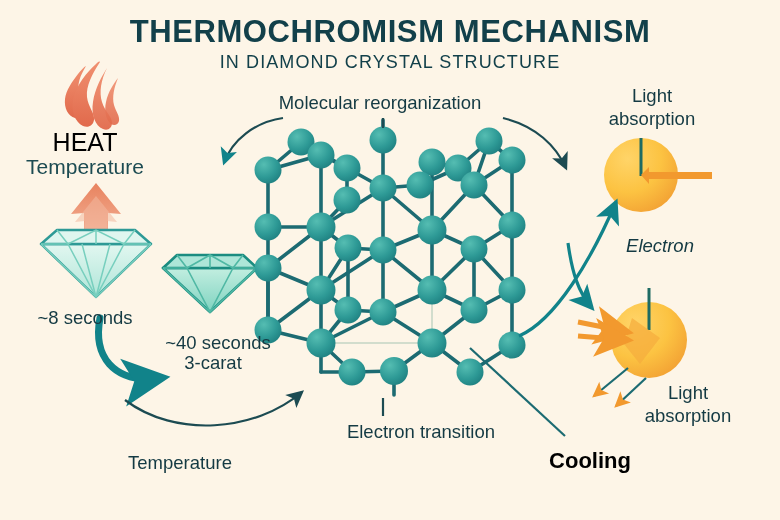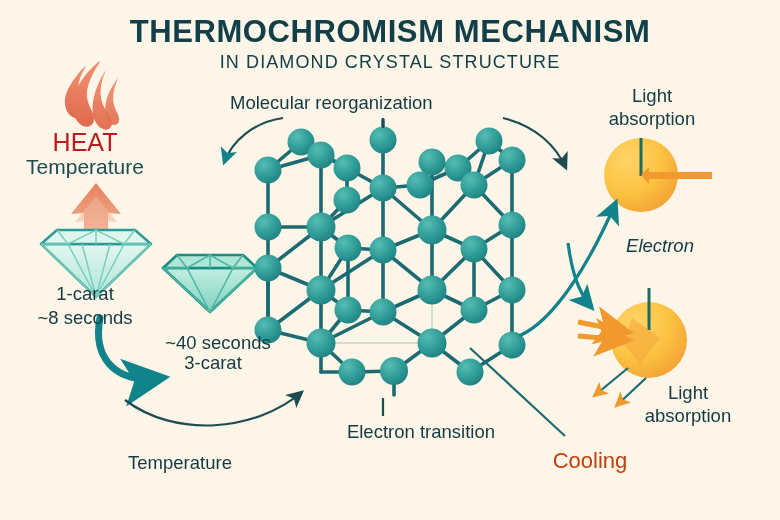--- a/index.html
+++ b/index.html
@@ -18,34 +18,34 @@
     left:0; top:14px; width:780px; text-align:center;
     font-size:31px; font-weight:bold; letter-spacing:0.6px;
     color:#12404A;
   }
   .subtitle {
     left:0; top:52px; width:780px; text-align:center;
     font-size:18px; letter-spacing:1.1px; color:#12404A;
   }
   .heat {
     left:0; top:128px; width:170px; text-align:center;
-    font-size:25px; color:#b91c1c;
+    font-size:25px; color:#000000;
   }
   .temperature-top {
     left:0; top:155px; width:170px; text-align:center;
     font-size:21px; color:#1C4B52;
   }
   .lbl { font-size:18.5px; color:#143A43; }
-  .lbl-teal { font-size:22px; color:#c2410c; }
+  .lbl-teal { font-size:22px; color:#000000;font-weight:bold; }
 
   .c1a { left:0; top:283px; width:170px; text-align:center; }
   .c1b { left:0; top:307px; width:170px; text-align:center; }
   .c2a { left:128px; top:308px; width:170px; text-align:center;margin-top:44px; }
   .c2b { left:133px; top:332px; width:170px; text-align:center; }
-  .molreorg { left:230px; top:92px; width:300px; text-align:left; }
+  .molreorg { left:230px; top:92px; width:300px; text-align:center; }
   .etrans-bottom { left:265px; top:421px; width:230px; text-align:right; }
   .temperature-bottom { left:80px; top:452px; width:200px; text-align:center; }
   .light-abs-1a { left:572px; top:85px; width:160px; text-align:center; }
   .light-abs-1b { left:572px; top:108px; width:160px; text-align:center; }
   .etrans-ra { left:580px; top:235px; width:160px; text-align:center;font-style:italic; }
   .etrans-rb { left:580px; top:258px; width:160px; text-align:center; }
   .light-abs-2a { left:608px; top:382px; width:160px; text-align:center; }
   .light-abs-2b { left:608px; top:405px; width:160px; text-align:center; }
   .cooling { left:500px; top:448px; width:180px; text-align:center; }
 </style>
@@ -311,21 +311,20 @@
       <path d="M568,243 C572,272 578,292 592,308" stroke="#11838A" stroke-width="3.2" fill="none" marker-end="url(#mkTeal)"></path>
     </g>
   </svg>
 
   <div class="txt title">THERMOCHROMISM MECHANISM</div>
   <div class="txt subtitle">IN DIAMOND CRYSTAL STRUCTURE</div>
 
   <div class="txt heat">HEAT</div>
   <div class="txt temperature-top">Temperature</div>
 
-  <div class="txt lbl c1a">1-carat</div>
   <div class="txt lbl c1b">~8 seconds</div>
   <div class="txt lbl c2a">3-carat</div>
   <div class="txt lbl c2b">~40 seconds</div>
 
   <div class="txt lbl molreorg">Molecular reorganization</div>
   <div class="txt lbl etrans-bottom">Electron transition</div>
   <div class="txt lbl temperature-bottom">Temperature</div>
 
   <div class="txt lbl light-abs-1a">Light</div>
   <div class="txt lbl light-abs-1b">absorption</div>

